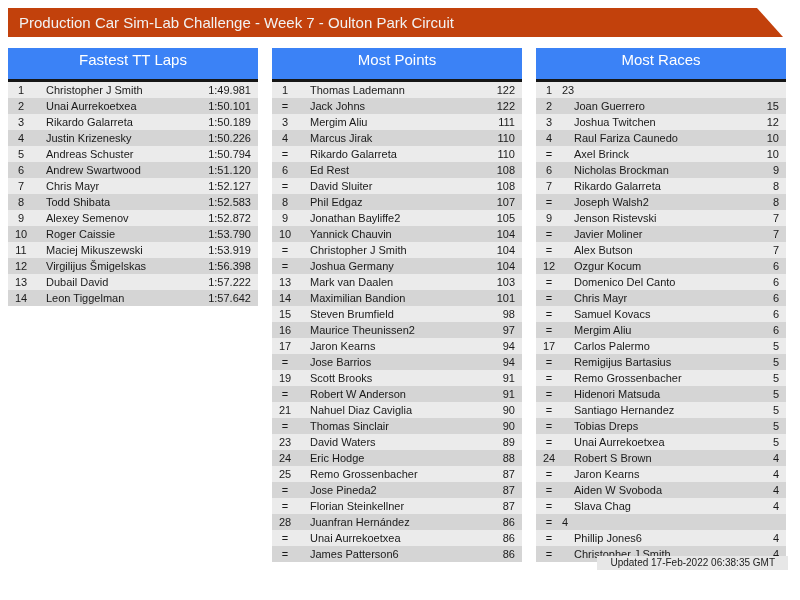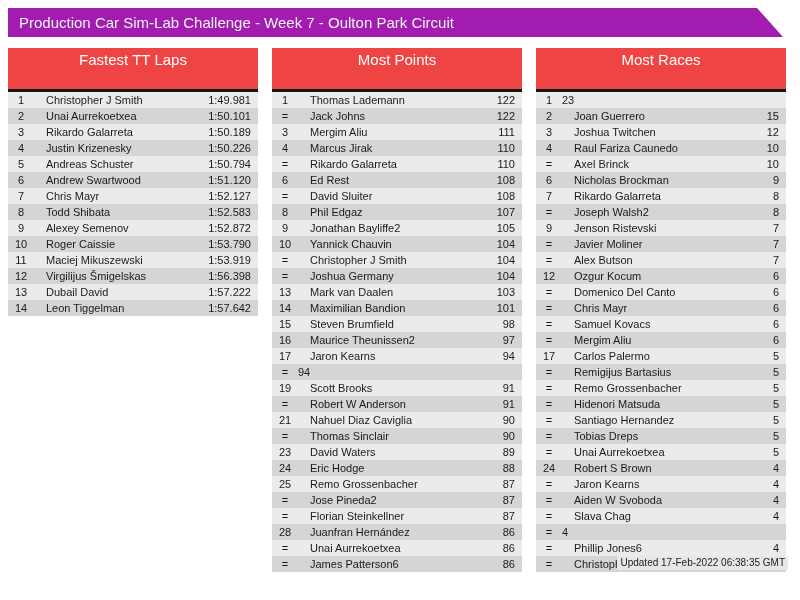--- a/index.html
+++ b/index.html
@@ -7,38 +7,38 @@
   body {
     position: relative;
     background: #ffffff;
     font-family: "Liberation Sans", sans-serif;
     overflow: hidden;
   }
   .banner {
     position: absolute;
     left: 8px; top: 8px;
     width: 775px; height: 29px;
-    background: #a21caf;
+    background: #c2410c;
     clip-path: polygon(0 0, 749px 0, 100% 100%, 0 100%);
     color: #f2f2f2;
     font-size: 15px;
     line-height: 29px;
     padding-left: 11px;
     white-space: nowrap;
   }
   .tables {
     position: absolute;
     left: 8px; top: 48px;
     display: flex;
     gap: 14px;
   }
   .board { width: 250px; }
   .board-header {
-    height: 41px;
-    background: #ef4444;
+    height: 31px;
+    background: #3b82f6;
     color: #ffffff;
     font-size: 15px;
     line-height: 24px;
     text-align: center;
   }
   .board-sep { height: 3px; background: #161616; }
   .row {
     display: flex;
     height: 16px;
     font-size: 11px;
@@ -51,21 +51,21 @@
   .cell-name  { flex: 1; padding-left: 12px; white-space: nowrap; overflow: hidden; }
   .cell-value { flex: none; padding-right: 7px; text-align: right; }
   .footer {
     position: absolute;
     top: 556px; right: 12px;
     height: 14px;
     background: #e7e7e7;
     color: #222222;
     font-size: 10px;
     line-height: 14px;
-    padding: 0 3px;
+    padding: 0 13px;
     white-space: nowrap;
   }
 </style>
 </head>
 <body>
 
 <div class="banner">
   <span>Production Car Sim-Lab Challenge - Week 7 - Oulton Park Circuit</span>
 </div>
 
@@ -230,20 +230,21 @@
           <div class="cell-name">Maurice Theunissen2</div>
           <div class="cell-value">97</div>
         </div>
         <div class="row">
           <div class="cell-rank">17</div>
           <div class="cell-name">Jaron Kearns</div>
           <div class="cell-value">94</div>
         </div>
         <div class="row">
           <div class="cell-rank">=</div>
+          <div class="cell-name">Jose Barrios</div>
           <div class="cell-value">94</div>
         </div>
         <div class="row">
           <div class="cell-rank">19</div>
           <div class="cell-name">Scott Brooks</div>
           <div class="cell-value">91</div>
         </div>
         <div class="row">
           <div class="cell-rank">=</div>
           <div class="cell-name">Robert W Anderson</div>

